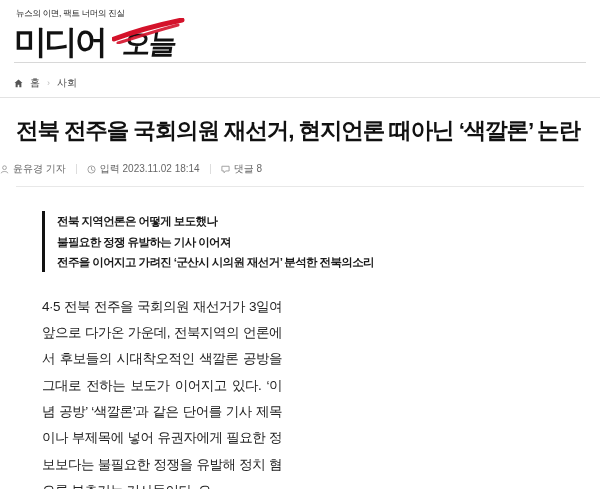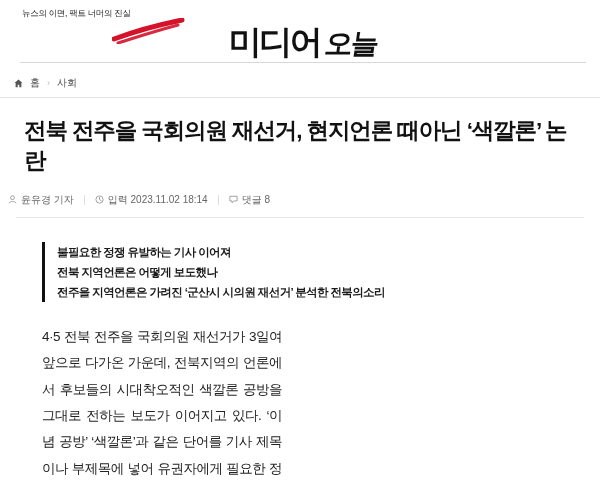--- a/index.html
+++ b/index.html
@@ -12,35 +12,34 @@
     width: 600px;
     height: 489px;
     overflow: hidden;
     font-family: "Liberation Sans", "DejaVu Sans", sans-serif;
     color: #1a1a1a;
     position: relative;
   }
 
   
   .masthead {
-    padding: 8px 14px 6px 20px;
+    padding: 8px 14px 6px 14px;
   }
   .masthead-tagline {
     font-size: 8.5px;
     color: #222;
     letter-spacing: -0.3px;
     margin: 0 0 2px 2px;
     font-weight: 400;
   }
   .logo-row {
     display: flex;
     align-items: flex-end;
-    gap: 4px;
+    gap: 16px;
     height: 36px;
-    justify-content: center;
   }
   .logo-main {
     font-size: 33px;
     font-weight: 700;
     letter-spacing: -2.5px;
     line-height: 1;
     color: #111;
     font-family: "Liberation Sans", "DejaVu Sans", sans-serif;
   }
   .logo-accent {
@@ -94,30 +93,30 @@
     text-decoration: none;
   }
 
   
   .headline {
     font-size: 22.5px;
     font-weight: 700;
     line-height: 1.35;
     letter-spacing: -1.1px;
     color: #111;
-    padding: 18px 16px 0 24px;
+    padding: 18px 16px 0 16px;
     margin: 0;
   }
 
   
   .byline {
     display: flex;
     align-items: center;
     gap: 10px;
-    padding: 16px 16px 10px 8px;
+    padding: 16px 16px 10px 0;
     font-size: 10px;
     color: #666;
   }
   .byline-item {
     display: flex;
     align-items: center;
     gap: 4px;
     white-space: nowrap;
   }
   .byline-sep {
@@ -231,21 +230,21 @@
         <path d="M1 1.4 L9 1.4 L9 6.6 L5.4 6.6 L3.3 8.6 L3.3 6.6 L1 6.6 Z" fill="none" stroke="#777" stroke-width="1" stroke-linejoin="round"></path>
       </svg>
     </span>
     <span>댓글 8</span>
   </span>
 </div>
 <hr class="byline-rule">
 
 <section class="summary">
   <ul>
+    <li>전북 지역언론은 어떻게 보도했나</li>
     <li>불필요한 정쟁 유발하는 기사 이어져</li>
-    <li>전북 지역언론은 어떻게 보도했나</li>
-    <li>전주을 지역언론은 가려진 ‘군산시 시의원 재선거’ 분석한 전북의소리</li>
+    <li>전주을 이어지고 가려진 ‘군산시 시의원 재선거’ 분석한 전북의소리</li>
   </ul>
 </section>
 
 <section class="article-body">
   <p>4·5 전북 전주을 국회의원 재선거가 3일여 앞으로 다가온 가운데, 전북지역의 언론에서 후보들의 시대착오적인 색깔론 공방을 그대로 전하는 보도가 이어지고 있다. ‘이념 공방’ ‘색깔론’과 같은 단어를 기사 제목이나 부제목에 넣어 유권자에게 필요한 정보보다는 불필요한 정쟁을 유발해 정치 혐오를 부추기는 기사들이다. 오</p>
 </section>
 
 </body></html>

